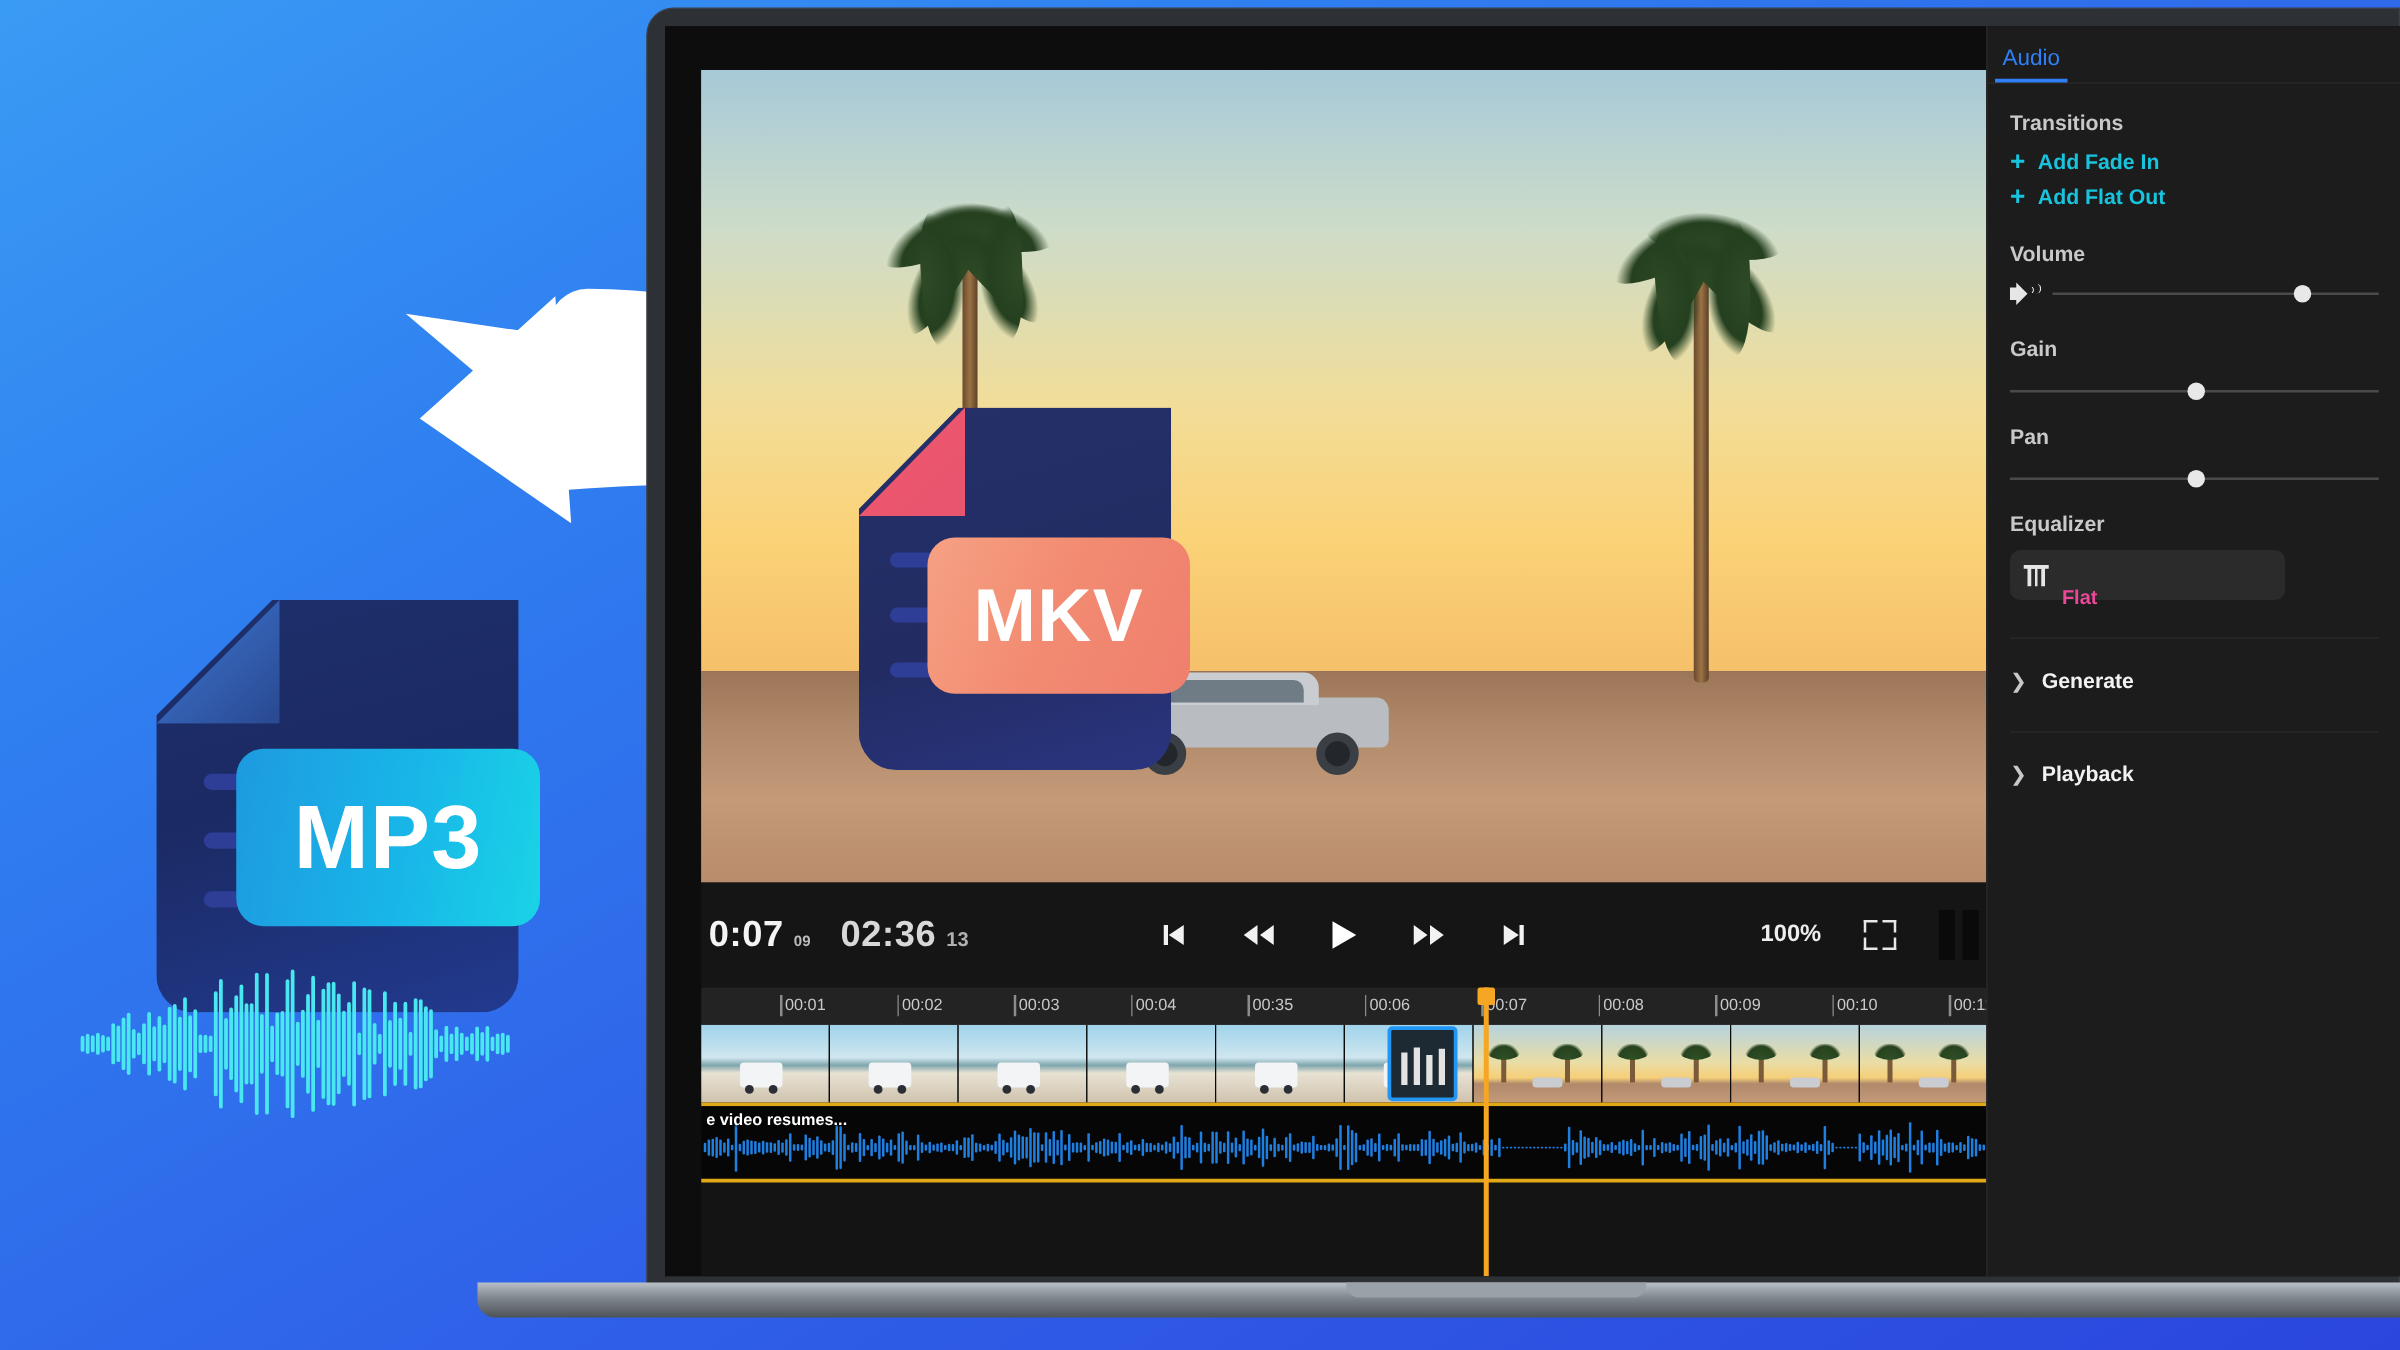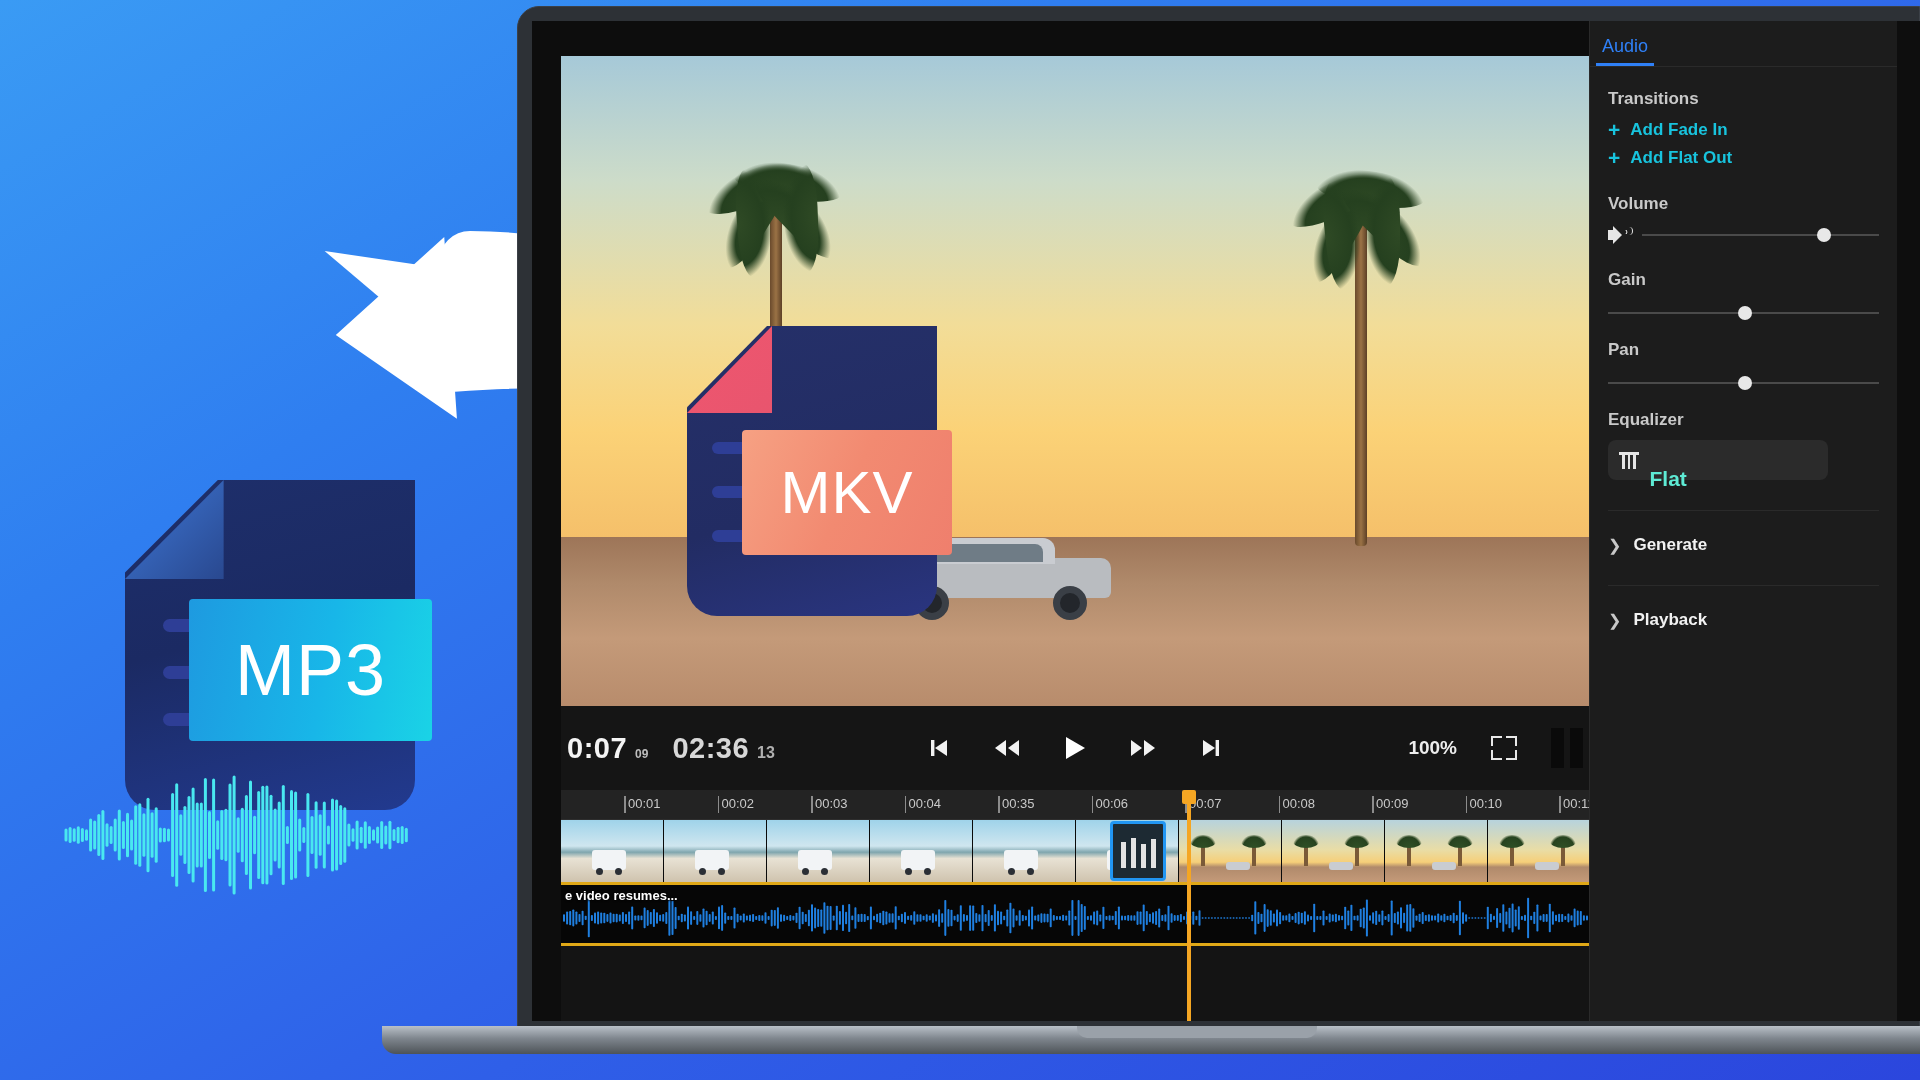--- a/index.html
+++ b/index.html
@@ -27,23 +27,23 @@
   .doc-fold {
     position: absolute; left: 0; top: 0; width: 34%; height: 30%;
     background: linear-gradient(135deg,#3f79d8 0%,#29488f 100%);
     clip-path: polygon(100% 0, 100% 100%, 0 100%);
     border-top-left-radius: 22px;
   }
   .doc-lines { position: absolute; left: 13%; top: 42%; width: 30%; }
   .doc-line { height: 13px; border-radius: 7px; background: #2e3e96; margin-bottom: 34px; }
   .badge {
     position: absolute; left: 22%; top: 36%; width: 84%; height: 43%;
-    border-radius: 4px;
+    border-radius: 22px;
     display: flex; align-items: center; justify-content: center;
-    color: #fff; font-weight: normal; letter-spacing: 1px;
+    color: #fff; font-weight: bold; letter-spacing: 1px;
   }
   #mp3-badge { background: linear-gradient(100deg,#1e9ae0 0%,#18b6e8 55%,#1ad3e6 100%); font-size: 72px; }
   #mp3-wave { position: absolute; left: 62px; top: 770px; width: 350px; height: 130px; }
 
   
   #laptop { position: absolute; left: 517px; top: 0px; width: 1403px; height: 1080px; }
   #laptop-screen-shell {
     position: absolute; left: 0; top: 6px; width: 1403px; height: 1022px;
     background: #2d3136; border-radius: 22px 0 0 0;
     border: 1px solid #3b4047;
@@ -152,21 +152,21 @@
   #clip-outline { position:absolute; left:0; top:92px; width:100%; height:3px; background:#e0a817; }
   #audio-track { position:absolute; left:0; top:95px; width:100%; height:58px; background:#060606; overflow:hidden; }
   #audio-label { position:absolute; left:4px; top:3px; font-size:13px; font-weight:bold; color:#fff; z-index:3;
      text-shadow: 0 1px 2px #000; }
   #wave-canvas { position:absolute; left:0; top:10px; width:100%; height:46px; }
   #audio-bottom { position:absolute; left:0; top:153px; width:100%; height:3px; background:#e0a817; }
   #playhead { position:absolute; top:0; width:4px; height:231px; background:#f5a623; z-index:6; }
   #playhead-head { position:absolute; left:-5px; top:0; width:14px; height:14px; background:#f5a623; border-radius:2px; }
 
   
-  #inspector { width: 308px; height: 100%; background: #1c1c1c; border-left: 1px solid #2a2a2a; position: relative; }
+  #inspector { width: 332px; height: 100%; background: #1c1c1c; border-left: 1px solid #2a2a2a; position: relative; }
   #tabs { height: 46px; display:flex; align-items:flex-end; padding-left: 6px; border-bottom: 1px solid #2a2a2a; }
   .tab { font-size: 18px; padding: 0 6px 9px 6px; color:#9a9a9a; cursor:pointer; position: relative; }
   .tab.active { color: #2f80f7; }
   .tab.active:after { content:''; position:absolute; left:0; right:0; bottom:0; height:3px; background:#2f80f7; }
   #insp-body { padding: 22px 18px 0 18px; }
   .sec-label { font-size: 17px; color:#c9c9c9; font-weight: bold; margin-bottom: 10px; }
   .add-row { display:flex; align-items:center; gap:10px; margin: 7px 0; cursor: pointer; }
   .plus { color:#18c3dd; font-size:21px; line-height:1; font-weight:600; }
   .add-txt { color:#18c3dd; font-size:17px; font-weight:600; }
   .group { margin-top: 26px; }
@@ -183,21 +183,21 @@
   .track-line i { position:absolute; top:-6px; width:14px; height:14px; border-radius:50%; background:#e8e8e8; }
   .plain-line { height: 2px; background:#4a4a4a; margin-top: 22px; position: relative; }
   .plain-line i { position:absolute; top:-6px; width:14px; height:14px; border-radius:50%; background:#e8e8e8; }
   #eq-pill {
     margin-top: 10px; height: 40px; background:#2b2b2b; border-radius: 8px;
     display:flex; align-items:center; gap:14px; padding: 0 14px; cursor:pointer; width: 220px;
   }
   #eq-glyph { display:flex; align-items:flex-end; gap:3px; height:18px; }
   #eq-glyph b { width:2.5px; background:#e6e6e6; position:relative; }
   #eq-glyph b:after { content:''; position:absolute; left:-3px; width:8.5px; height:2.5px; background:#e6e6e6; }
-  #eq-name { color:#5eead4; font-size:21px; font-weight:600;margin-top:38px; }
+  #eq-name { color:#ec4899; font-size:16px; font-weight:600;margin-top:38px; }
   .disclosure { display:flex; align-items:center; gap:12px; margin-top: 30px; padding-top: 24px;
      border-top: 1px solid #2a2a2a; cursor:pointer; }
   .chev { color:#c8c8c8; font-size:16px; }
   .disc-label { color:#f2f2f2; font-size:17px; font-weight:bold; }
 </style>
 </head>
 <body>
 
 <div id="promo">
 

